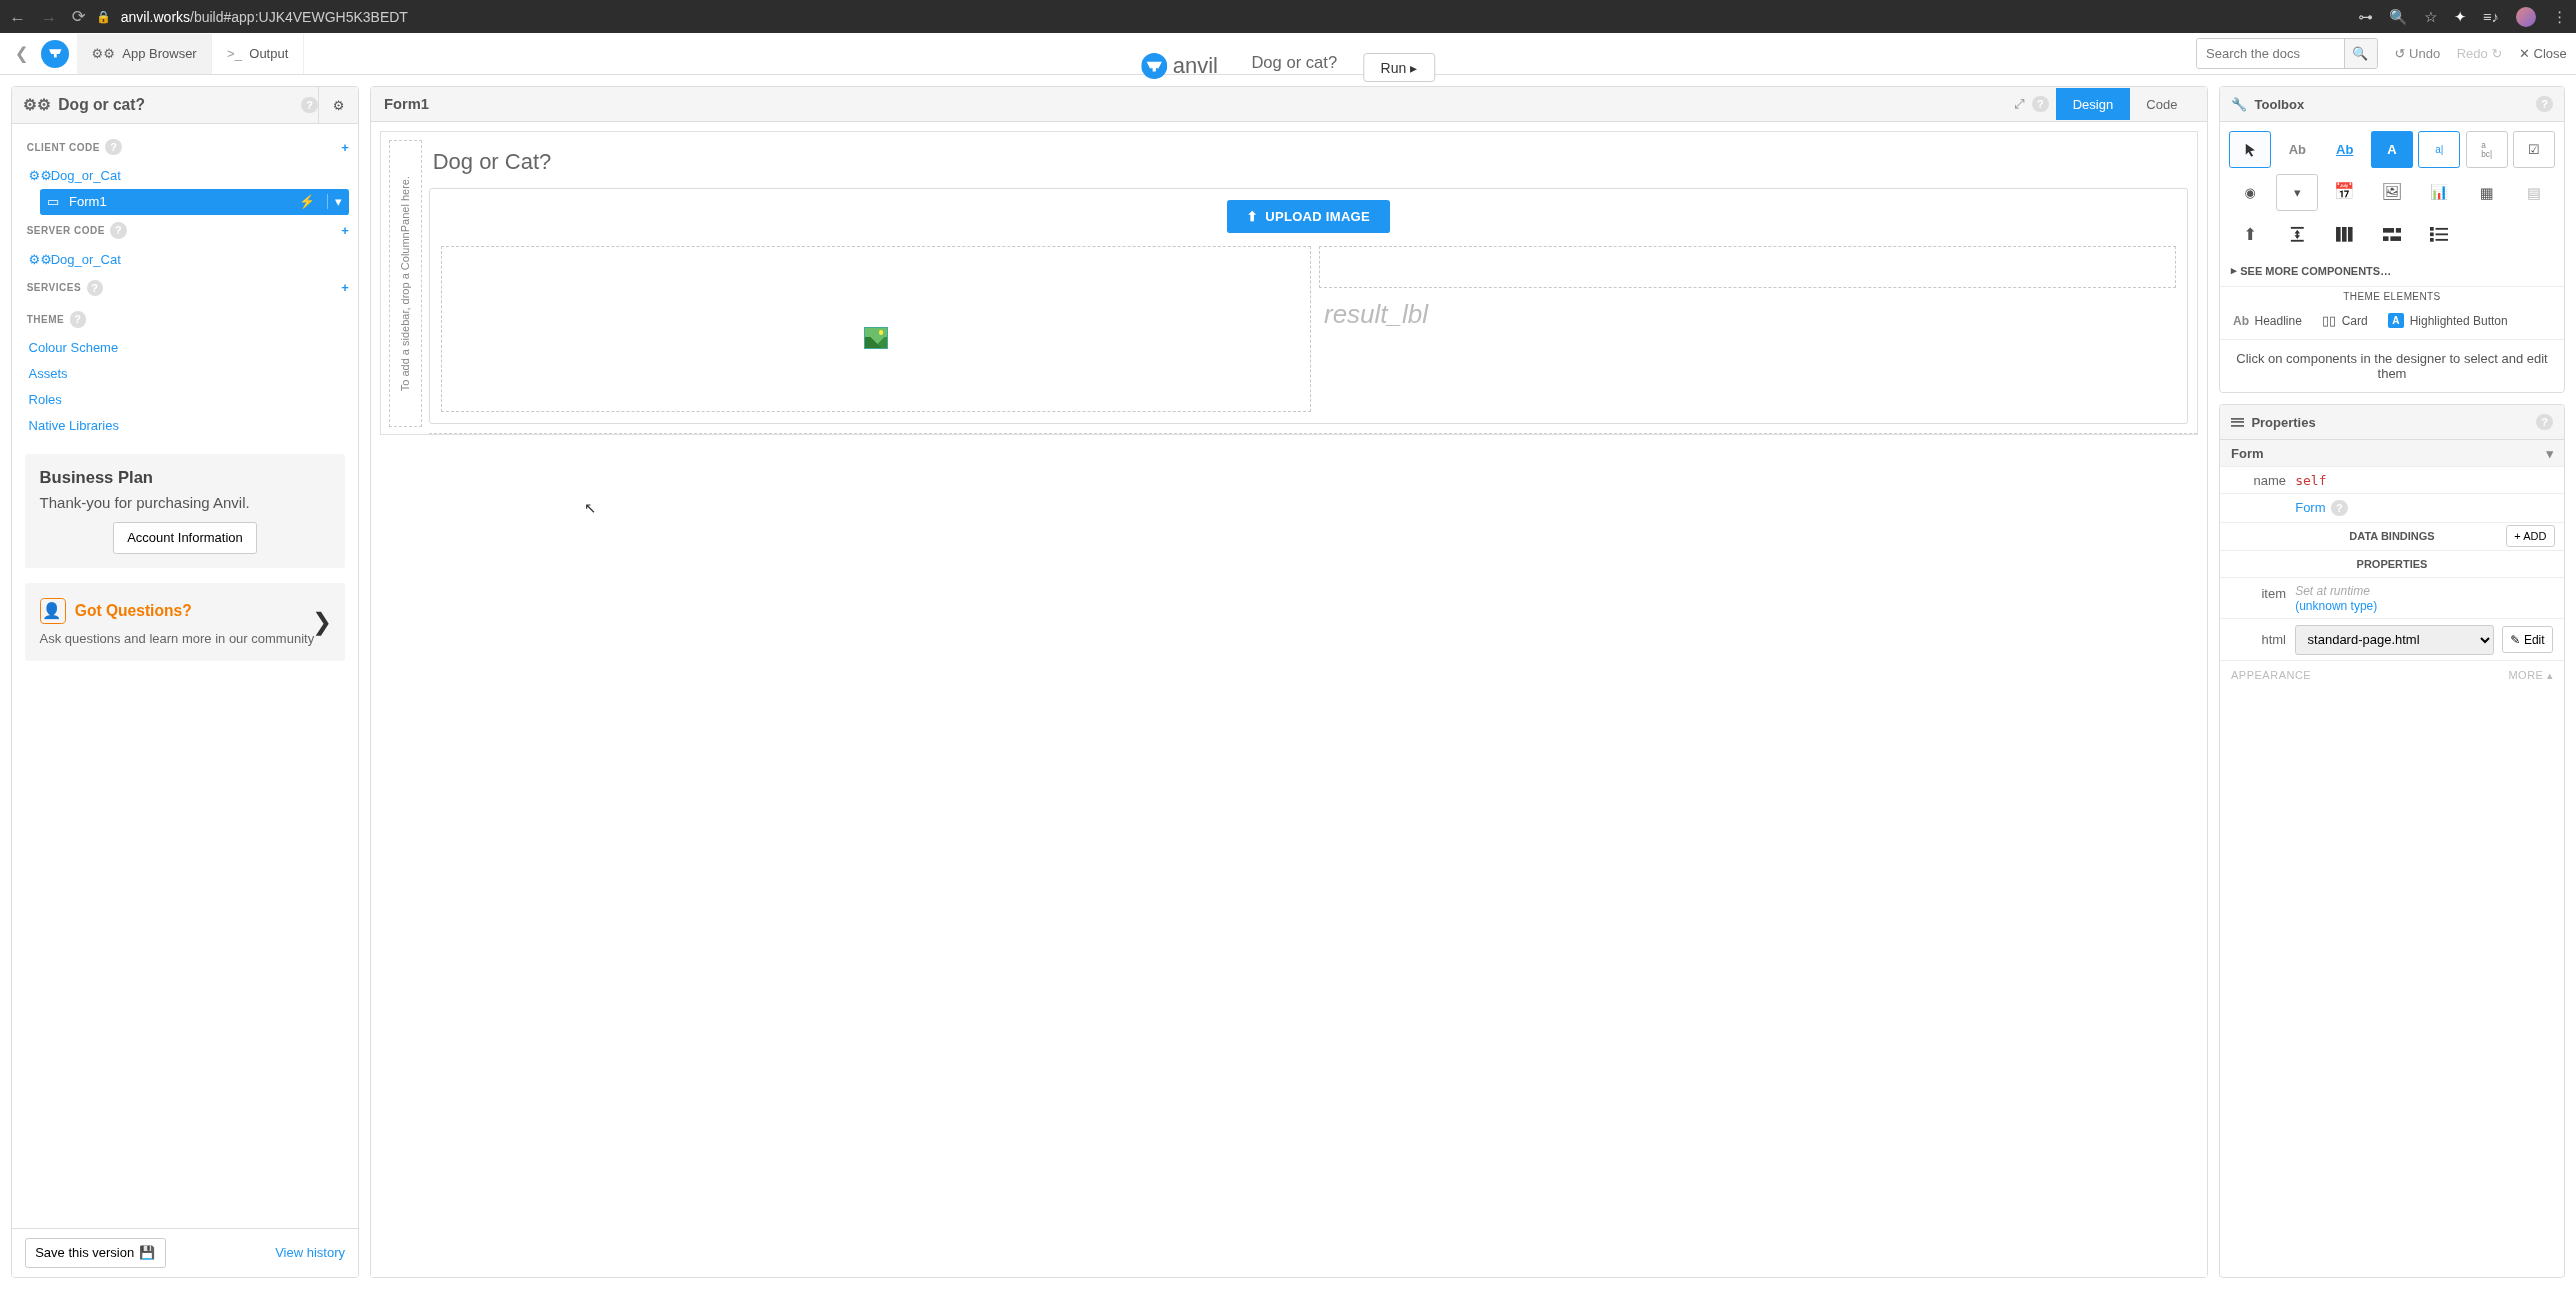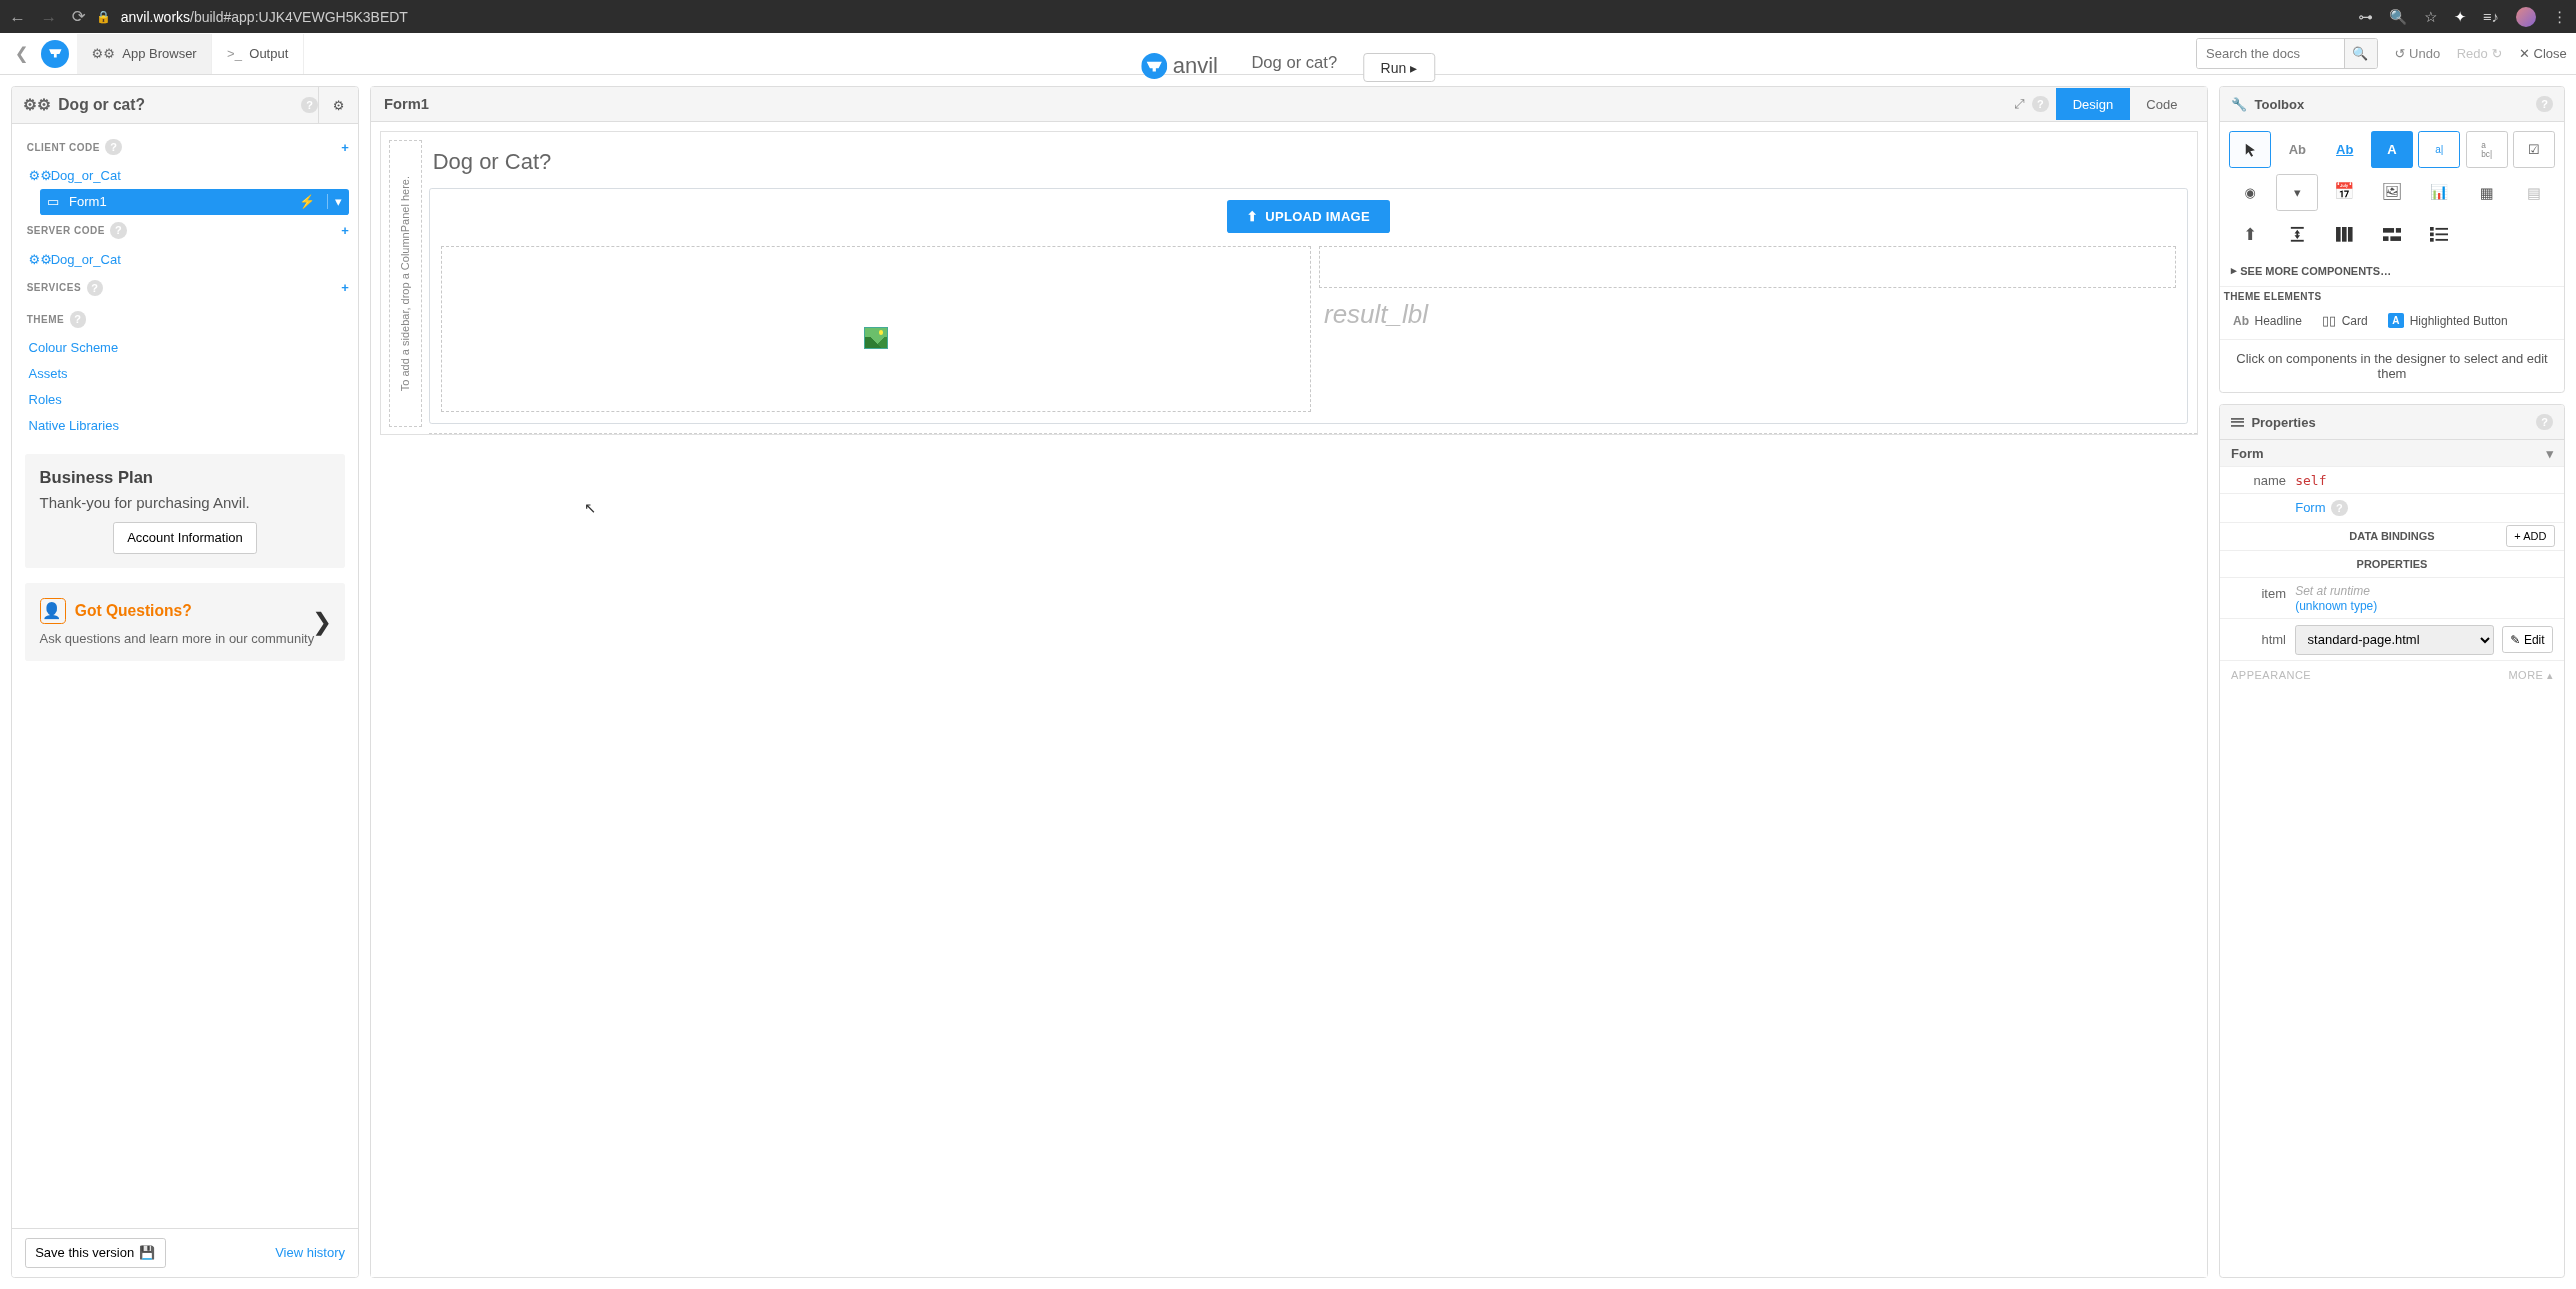--- a/index.html
+++ b/index.html
@@ -100,21 +100,21 @@
 .rpanel { border:0.9px solid #ddd; border-radius:3.7px; display:flex; flex-direction:column; overflow:hidden;}
 .rp-header { background:#f5f5f5; border-bottom:0.9px solid #ddd; height:35px; display:flex; align-items:center; padding:0 11px; font-weight:600; color:#555; gap:7.4px;}
 .rp-header .spacer { flex:1;}
 .toolbox-grid { padding: 9.2px 9.2px 5.5px; display:grid; grid-template-columns: repeat(7, 1fr); gap: 5.5px;}
 .tool-cell { height:37px; display:flex;align-items:center;justify-content:center; border:0.9px solid transparent; border-radius:2.8px; cursor:pointer; color:#555; font-size:13px;}
 .tool-cell.sel { border:0.9px solid #2096f3; background:#fafcff;}
 .tool-cell.blue-fill { background:#2096f3; color:#fff;}
 .tool-cell.outlined { border:0.9px solid #2096f3; color:#2096f3;}
 .tool-cell.box { border:0.9px solid #ccc;}
 .see-more { padding: 5.5px 11px 9.2px; font-size:11px; font-weight:700; color:#555; cursor:pointer; display:flex; align-items:center; gap:3.7px;}
-.theme-el-hdr { font-size:10px; font-weight:700; color:#555; text-align:left; padding: 3.7px; border-top:0.9px solid #eee; letter-spacing:0.4px;}
+.theme-el-hdr { font-size:10px; font-weight:400; color:#555; text-align:center; padding: 3.7px; border-top:0.9px solid #eee; letter-spacing:0.4px;}
 .theme-row { display:flex; align-items:center; padding: 7.4px 13px 11px; gap:20px; border-bottom:0.9px solid #eee;}
 .theme-row .titem { display:flex; align-items:center; gap:5.5px; font-size:12px; color:#555; cursor:pointer;}
 .hint-text { padding: 11px; color:#555; text-align:center; font-size:13px;}
 .prop-body { flex:1; overflow:auto;}
 .prop-row { display:flex; align-items:center; padding: 5.5px 11px; border-bottom:0.9px solid #eee;}
 .prop-row.section { background:#f5f5f5; font-weight:700; color:#555;}
 .prop-row .caret { margin-left:auto; color:#888;}
 .prop-row .plabel { width: 55px; color:#666; font-size:13px; text-align:right; margin-right:9.2px;}
 .prop-row .code-val { font-family: monospace; color:#c83737; font-size: 13px;}
 .prop-row .form-link { color:#2096f3; cursor:pointer;}

